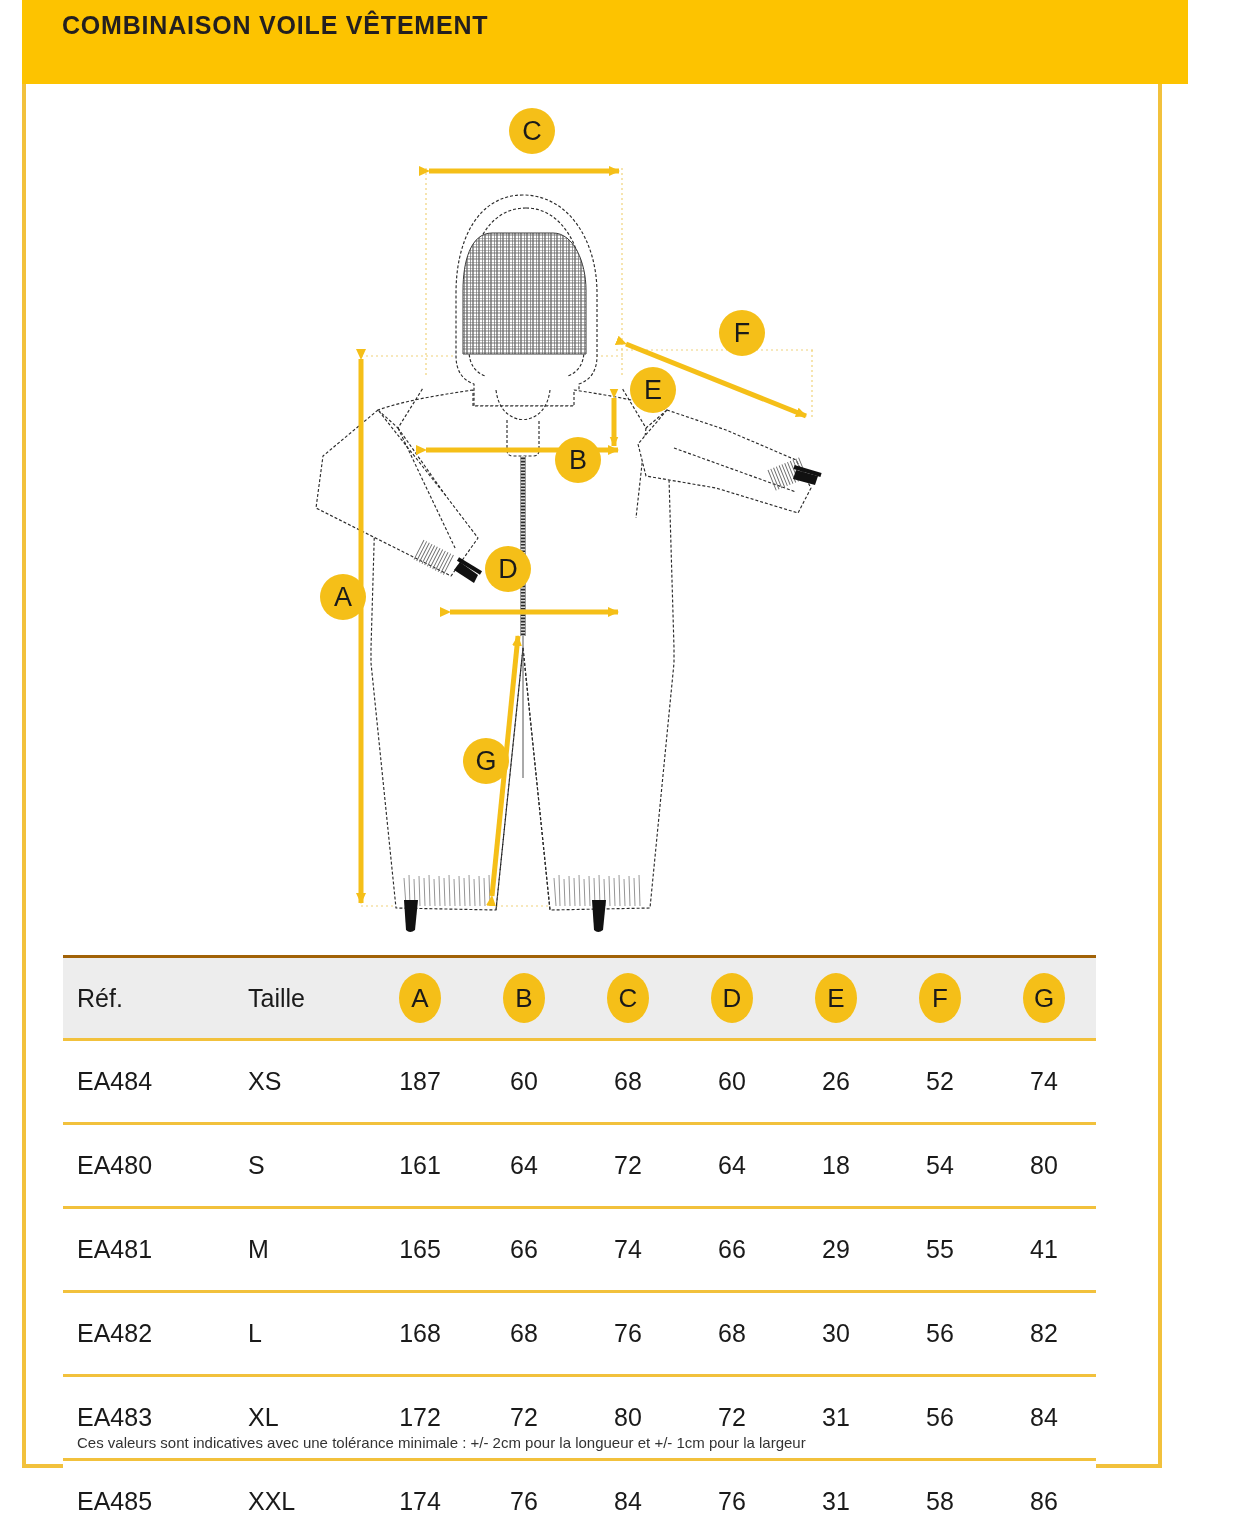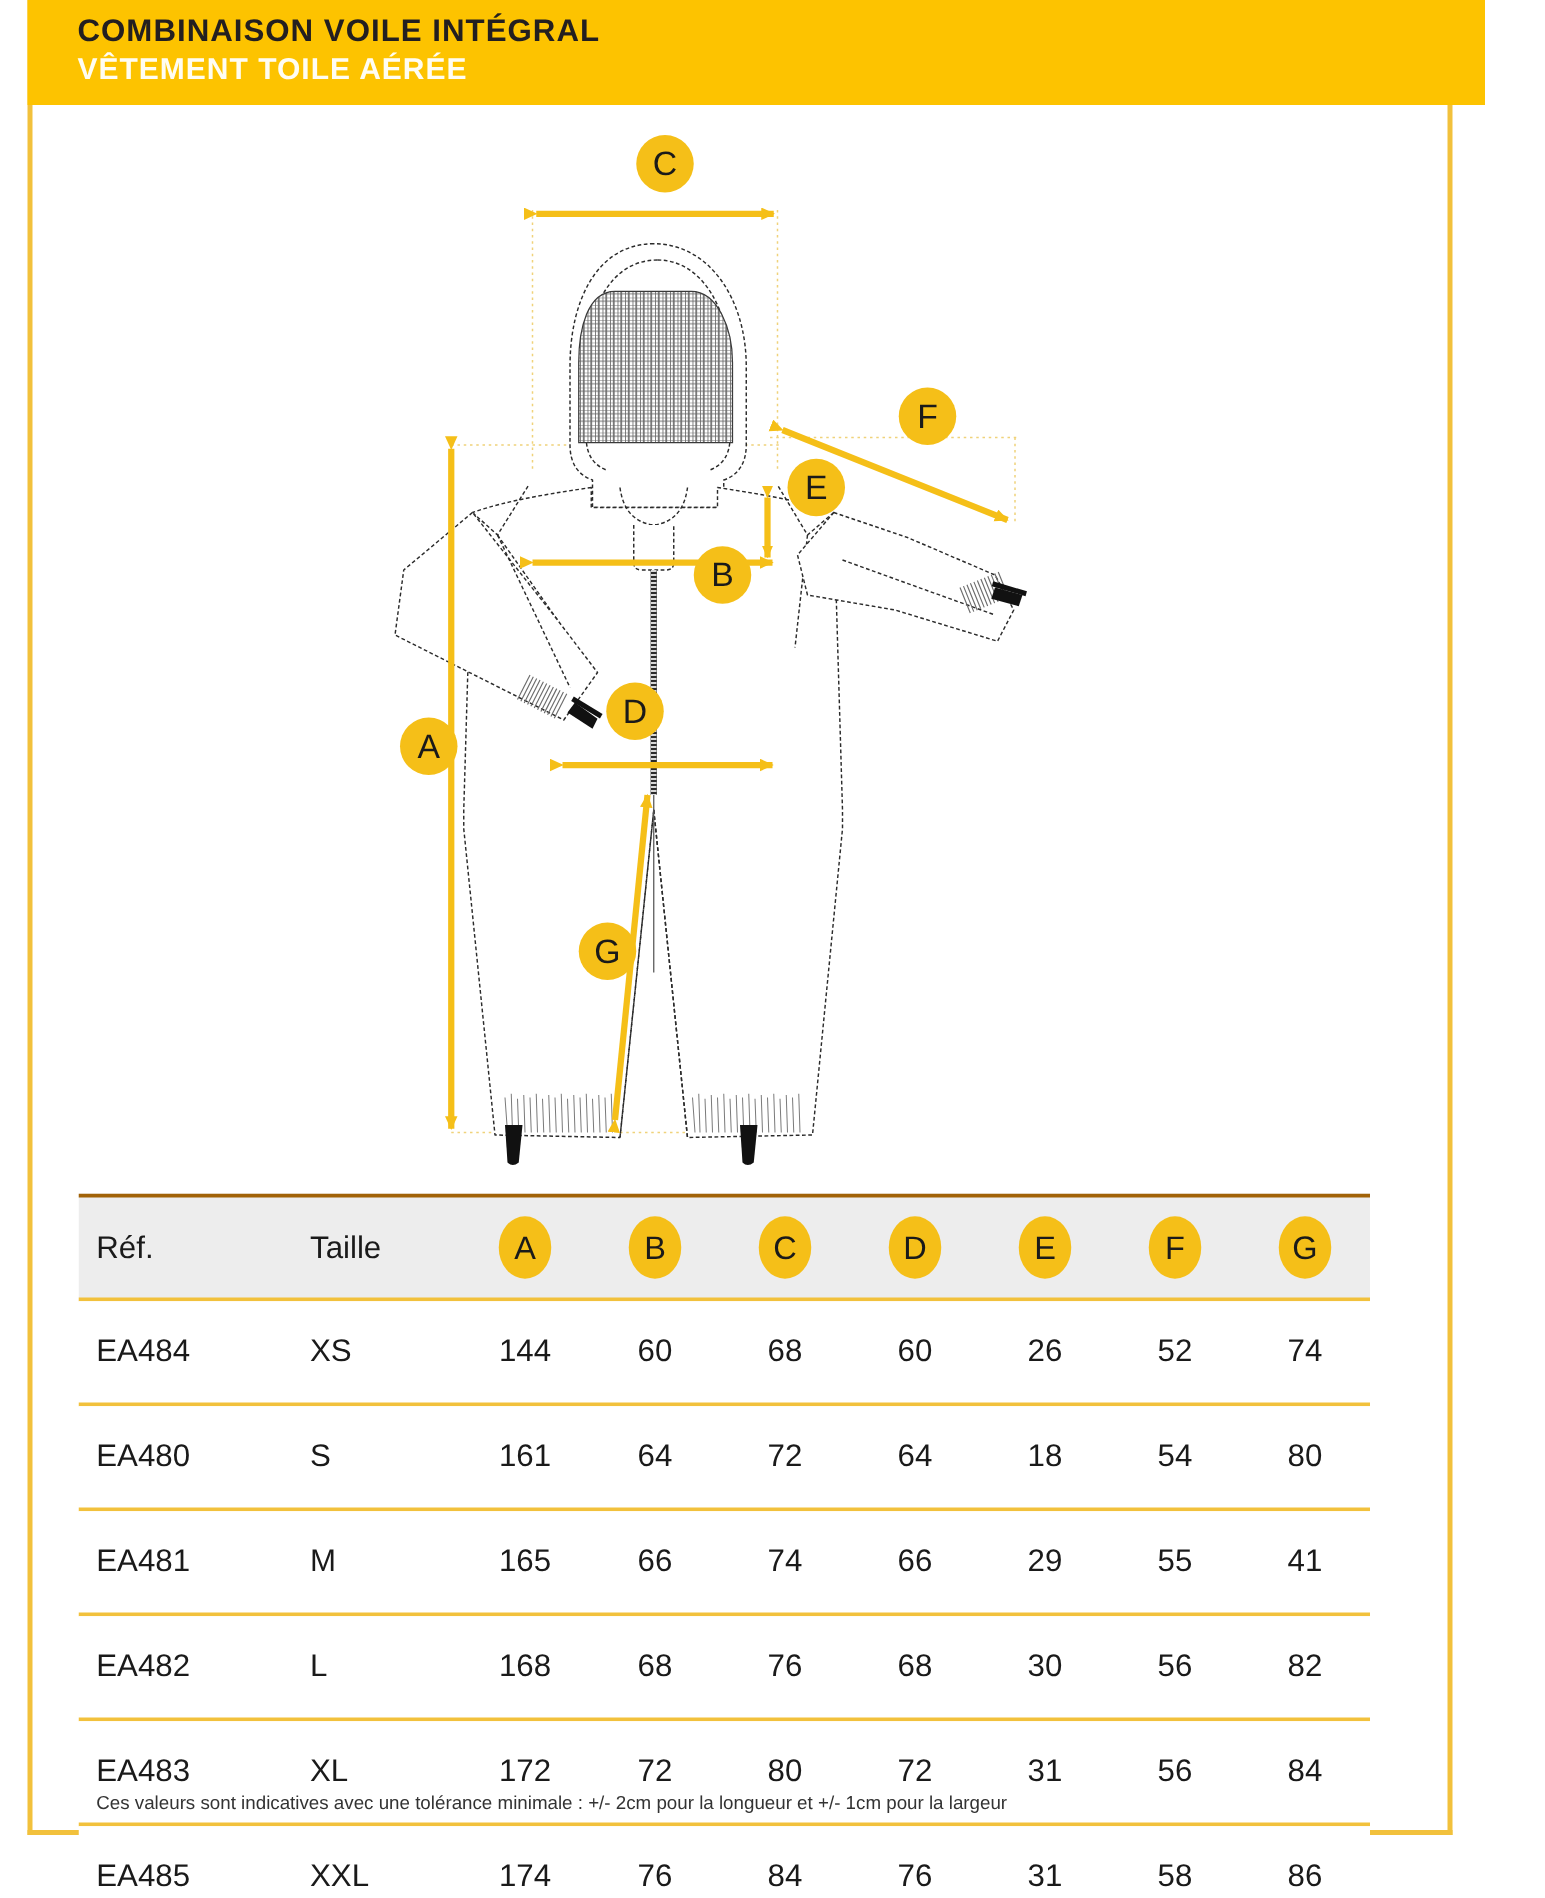--- a/index.html
+++ b/index.html
@@ -109,22 +109,21 @@
 </head>
 <body>
 
 <div id="page">
 
   <div class="frame-left"></div>
   <div class="frame-right"></div>
   <div class="frame-bottom"></div>
 
   <div class="header-band">
-    <div class="header-line1">COMBINAISON VOILE INTÉGRAL</div>
-    <div class="header-line2">VÊTEMENT TOILE AÉRÉE</div>
+    <div class="header-line1">COMBINAISON VOILE VÊTEMENT</div>
   </div>
 
   <div class="drawing">
 
     <svg viewBox="0 0 1132 860" preserveAspectRatio="xMidYMid meet">
       <defs>
 
         <pattern id="mesh" width="6" height="6" patternUnits="userSpaceOnUse">
           <rect width="6" height="6" fill="#ffffff"></rect>
           <path d="M0 0 V6 M3 0 V6" stroke="#4a4a4a" stroke-width="1.1"></path>
@@ -358,21 +357,21 @@
       <div class="c-val"><span class="hdr-circle">C</span></div>
       <div class="c-val"><span class="hdr-circle">D</span></div>
       <div class="c-val"><span class="hdr-circle">E</span></div>
       <div class="c-val"><span class="hdr-circle">F</span></div>
       <div class="c-val"><span class="hdr-circle">G</span></div>
     </div>
 
     <div class="trow">
       <div class="c-ref"><span class="cell-ref">EA484</span></div>
       <div class="c-size"><span class="cell-text">XS</span></div>
-      <div class="c-val"><span class="cell-text">144</span></div>
+      <div class="c-val"><span class="cell-text">187</span></div>
       <div class="c-val"><span class="cell-text">60</span></div>
       <div class="c-val"><span class="cell-text">68</span></div>
       <div class="c-val"><span class="cell-text">60</span></div>
       <div class="c-val"><span class="cell-text">26</span></div>
       <div class="c-val"><span class="cell-text">52</span></div>
       <div class="c-val"><span class="cell-text">74</span></div>
     </div>
 
     <div class="trow">
       <div class="c-ref"><span class="cell-ref">EA480</span></div>

